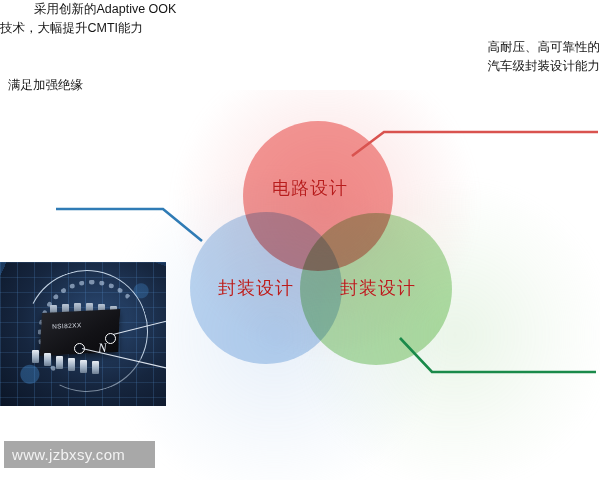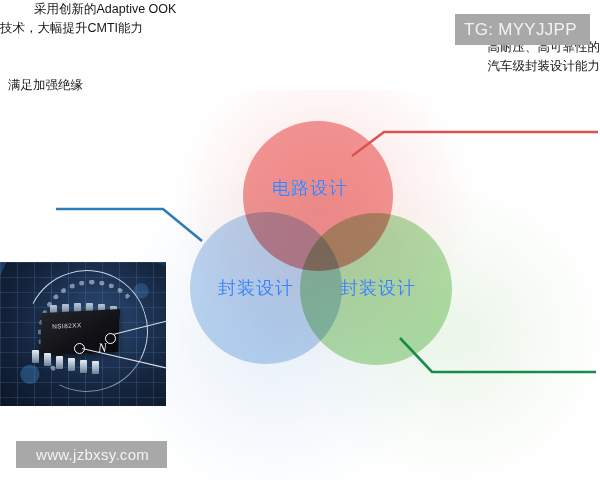--- a/index.html
+++ b/index.html
@@ -82,21 +82,21 @@
   .venn-process {
     left: 300px; top: 213px;
     width: 152px; height: 152px;
     background: #aedca2;
     opacity: 0.90;
   }
 
   .venn-label {
     position: absolute;
     font-size: 18px;
-    color: #3b82f6;
+    color: #b91c1c;
     letter-spacing: 1px;
     white-space: nowrap;
     font-weight: 400;
     text-shadow: 0 0 1px rgba(255,255,255,0.35);
   }
   .label-circuit { left: 272px; top: 176px; }
   .label-package { left: 218px; top: 276px; }
   .label-process { left: 340px; top: 276px; }
 
   
@@ -221,23 +221,23 @@
     font-size: 17px;
     letter-spacing: 0.3px;
   }
   .badge-tg {
     left: 455px; top: 14px;
     width: 135px; height: 31px;
     padding-left: 9px;
     box-sizing: border-box;
   }
   .badge-wm {
-    left: 16px; top: 441px;
+    left: 4px; top: 441px;
     width: 151px; height: 27px;
-    padding-left: 20px;
+    padding-left: 8px;
     box-sizing: border-box;
     font-size: 15px;
   }
 </style>
 </head>
 <body>
 
 <div id="stage">
 
   <div class="bg-glow glow-red"></div>
@@ -299,16 +299,15 @@
     <div class="chip-pin" style="left:68px; top:96px;"></div>
     <div class="chip-pin" style="left:80px; top:98px;"></div>
     <div class="chip-pin" style="left:92px; top:99px;"></div>
 
     <div class="chip-dot" style="left:105px; top:71px;"></div>
     <div class="chip-dot" style="left:74px;  top:81px;"></div>
     <div class="chip-leader" style="left:113px; top:72px; width:60px; transform:rotate(-14deg);"></div>
     <div class="chip-leader" style="left:82px; top:86px; width:92px; transform:rotate(13deg);"></div>
   </div>
 
-  <div class="badge badge-tg">TG: MYYJJPP</div>
   <div class="badge badge-wm">www.jzbxsy.com</div>
 
 </div>
 
 </body></html>

